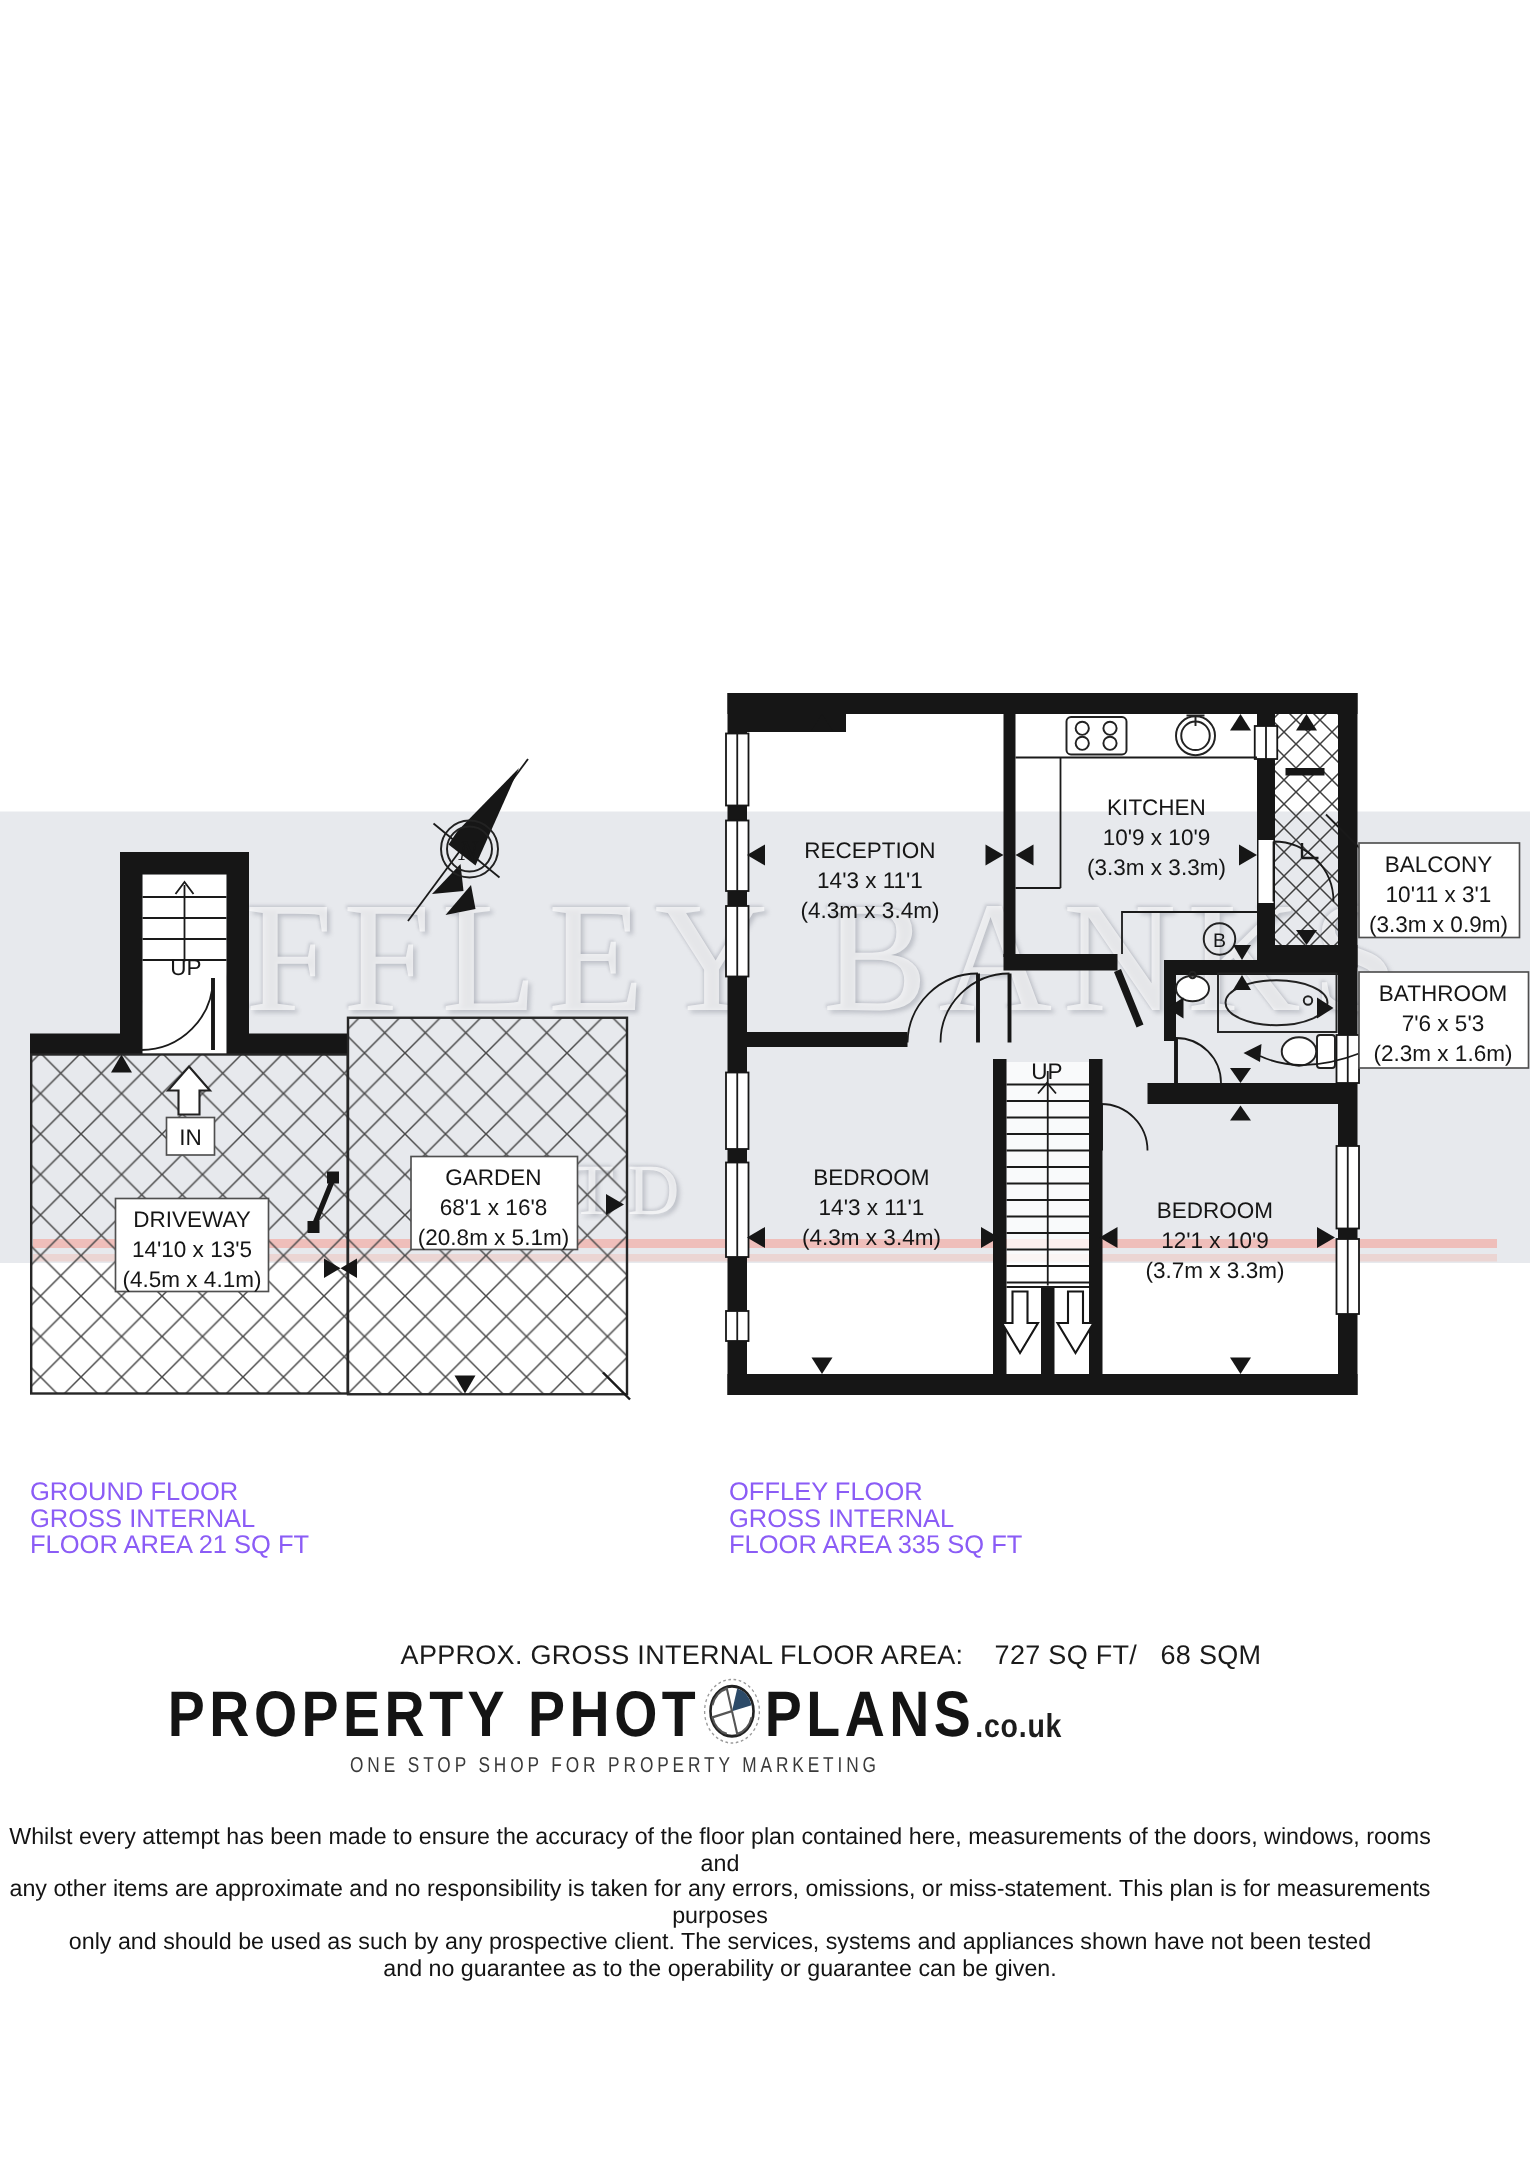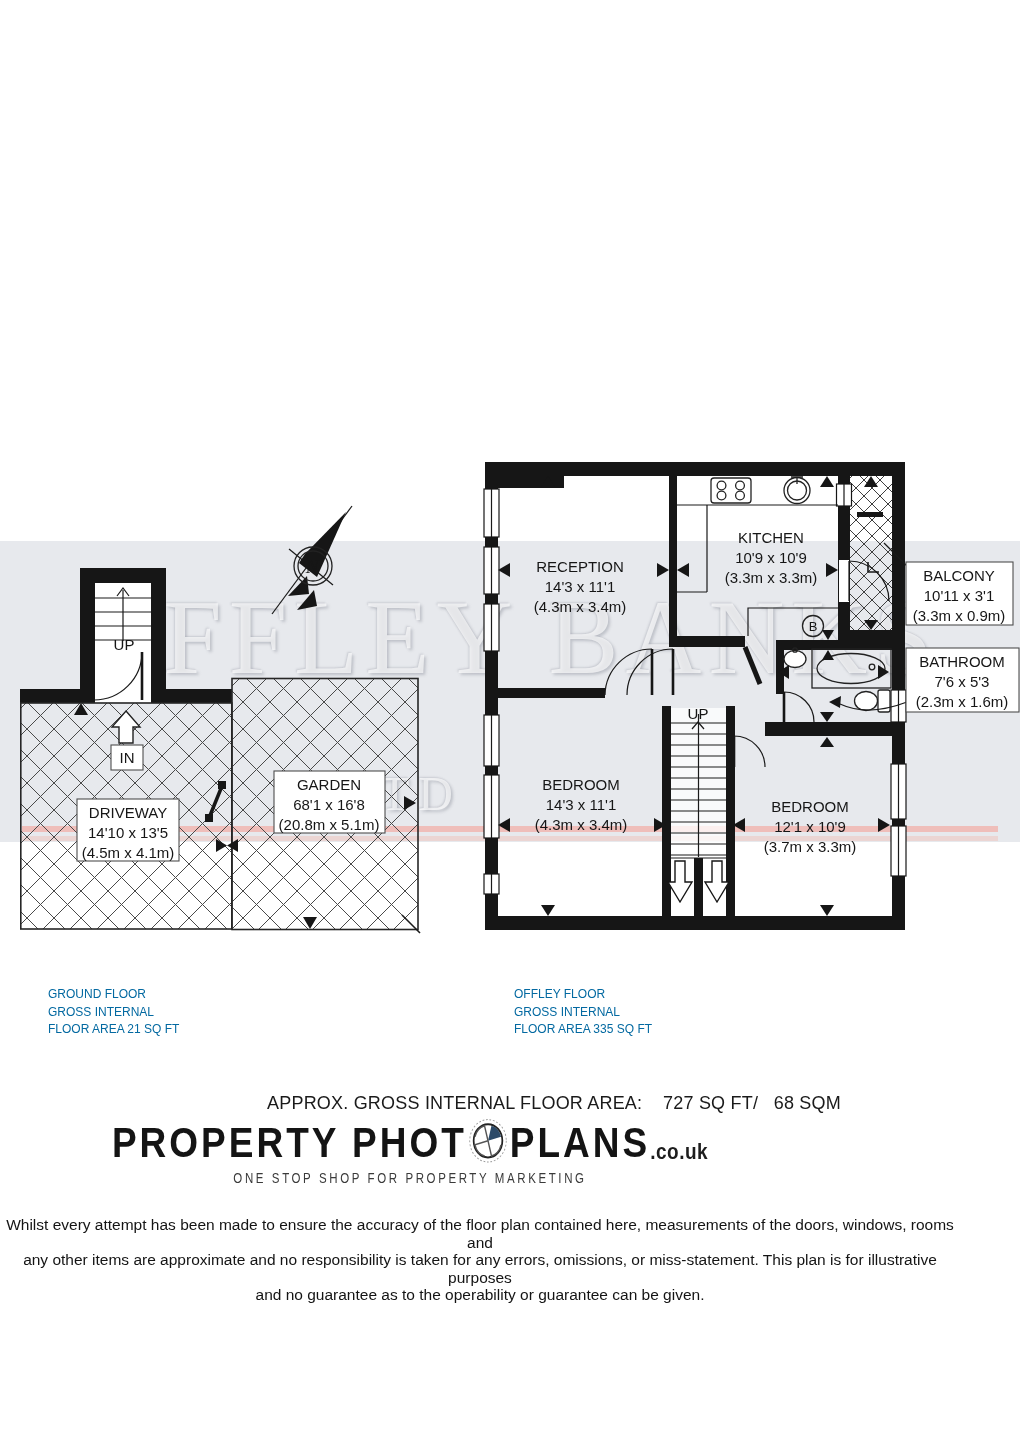--- a/index.html
+++ b/index.html
@@ -25,21 +25,21 @@
   svg .thickleaf{stroke:#161616;stroke-width:5;fill:none;}
   svg .mk{fill:#161616;}
   svg .box{fill:#ffffff;stroke:#4f4f4f;stroke-width:1.1;}
   svg .wind{fill:#ffffff;stroke:#161616;stroke-width:1.2;}
   svg .fixn{fill:none;stroke:#222;stroke-width:1.3;}
   svg .fixw{fill:#fff;stroke:#222;stroke-width:1.3;}
   svg text{font-family:"Liberation Sans",sans-serif;fill:#161616;}
   svg .rlabel{font-size:15px;text-anchor:middle;}
   svg .blbl{font-size:13px;text-anchor:middle;}
   svg .nlbl{font-family:"Liberation Serif",serif;font-style:italic;font-size:19px;text-anchor:middle;}
-  .caption{position:absolute;top:986px;font-size:12px;line-height:17.5px;color:#0369a1;margin-left:28px;}
+  .caption{position:absolute;top:986px;font-size:17px;line-height:17.5px;color:#8b5cf6;}
   .summary{position:absolute;left:0;top:1093px;width:1020px;text-align:center;
            font-size:18px;letter-spacing:.2px;white-space:pre;color:#1a1a1a;padding-left:44px;}
   .logo{position:absolute;left:0;top:1124px;width:820px;text-align:center;}
   .logo-row{display:inline-flex;align-items:flex-end;transform:scaleY(1.16);transform-origin:center bottom;}
   .logo-big{font-size:37px;font-weight:700;letter-spacing:3px;color:#141414;line-height:1;white-space:nowrap;}
   .logo-dom{font-size:19px;font-weight:700;color:#1d1d1d;letter-spacing:.5px;line-height:1;padding-bottom:1px;}
   .logo-ap{width:40px;height:40px;margin:0 2px 0 1px;}
   .tagline{margin-top:6px;font-size:11.5px;letter-spacing:2.6px;color:#3a3a3a;
            transform:scaleY(1.25);transform-origin:center top;white-space:nowrap;}
   .disclaimer{position:absolute;left:0;top:1216px;width:960px;text-align:center;
@@ -296,17 +296,18 @@
         <path d="M0 0 L-4 -15 A15.5 15.5 0 0 0 -15 -4" fill="none" stroke="#555" stroke-width="1.6"></path>
       </svg>
       <span class="logo-big">PLANS</span>
       <span class="logo-dom">.co.uk</span>
     </div>
     <div class="tagline">ONE STOP SHOP FOR PROPERTY MARKETING</div>
   </div>
 
   <div class="disclaimer">
     <div>Whilst every attempt has been made to ensure the accuracy of the floor plan contained here, measurements of the doors, windows, rooms and</div>
-    <div>any other items are approximate and no responsibility is taken for any errors, omissions, or miss-statement. This plan is for illustrative purposes</div>
+    <div>any other items are approximate and no responsibility is taken for any errors, omissions, or miss-statement. This plan is for measurements purposes</div>
+    <div>only and should be used as such by any prospective client. The services, systems and appliances shown have not been tested</div>
     <div>and no guarantee as to the operability or guarantee can be given.</div>
   </div>
 
 </div>
 
 </body></html>

